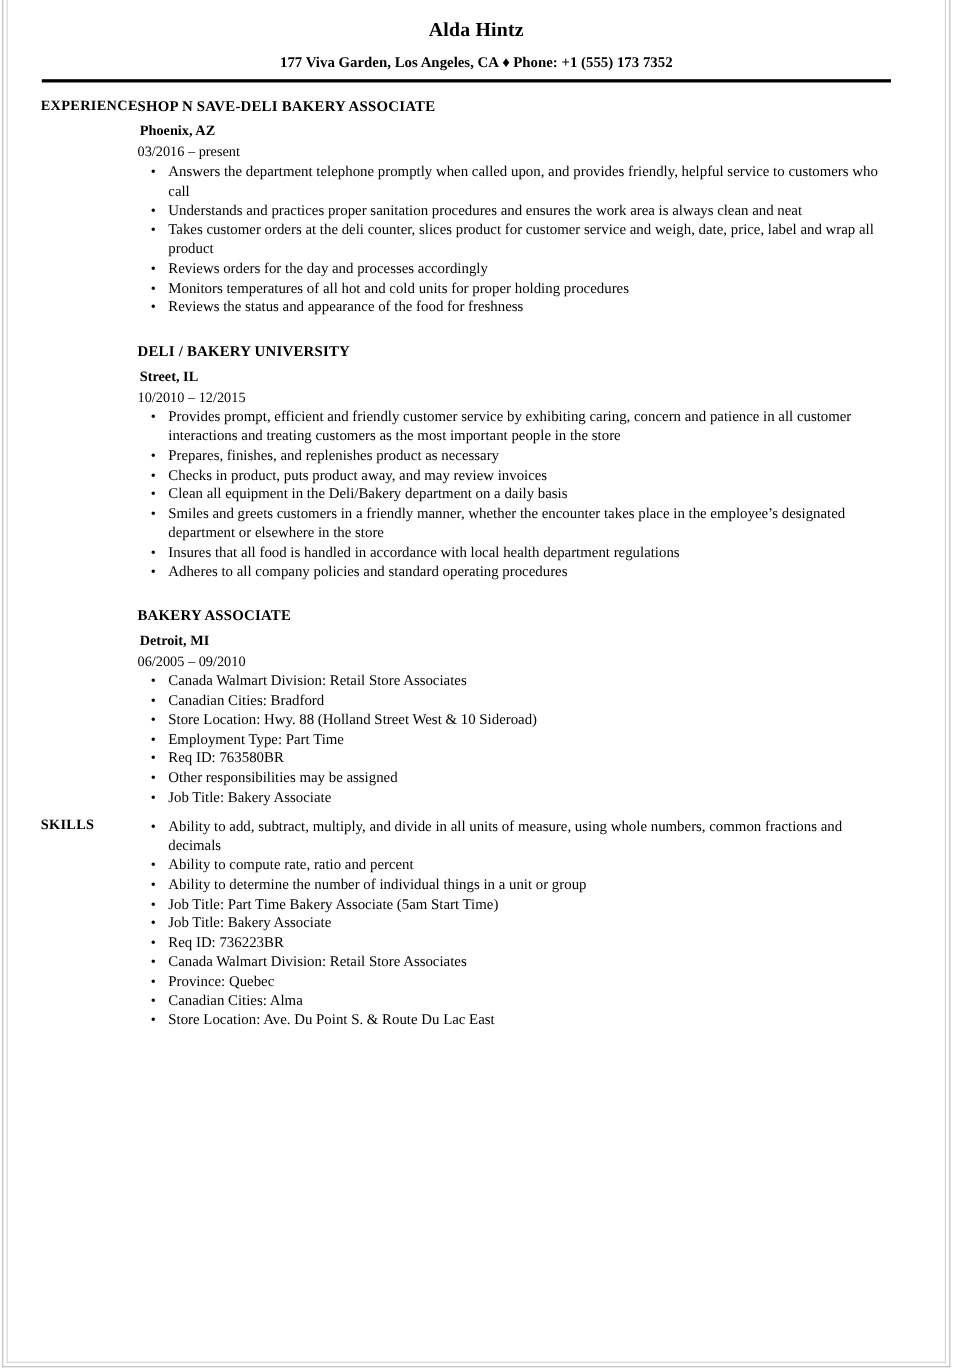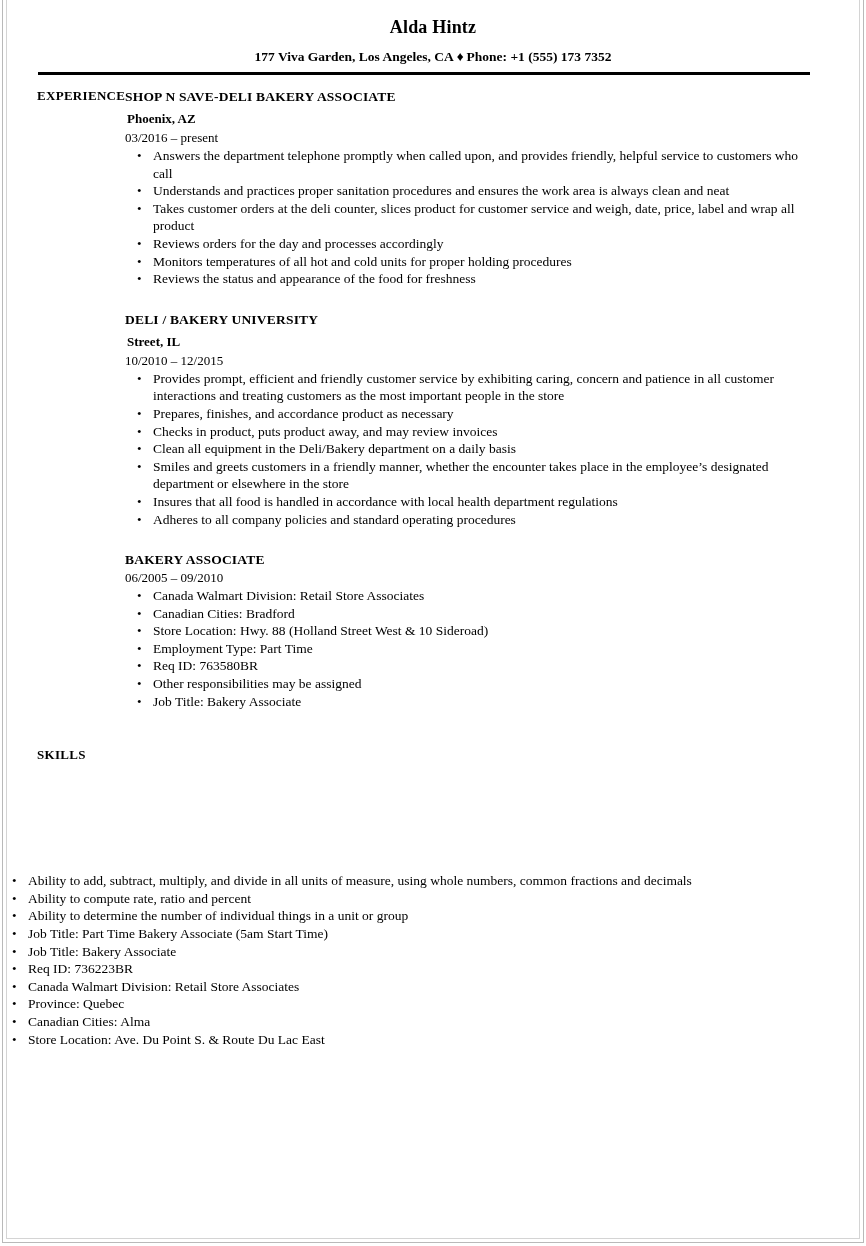--- a/index.html
+++ b/index.html
@@ -93,21 +93,21 @@
     line-height: 18px;
   }
   .section-body {
     flex: 1 1 auto;
     padding-right: 50px;
     min-width: 0;
   }
 
   #experience-section { margin-top: 22px; }
   #education-section  { margin-top: 28px; }
-  #skills-section     { margin-top: 36px; flex-direction: column; }
+  #skills-section     { margin-top: 8px; }
 
   .job { margin-bottom: 0; }
   .job + .job { margin-top: 22px; }
 
   .job-title {
     font-size: 13.5px;
     font-weight: bold;
     letter-spacing: 0.2px;
     line-height: 19px;
     margin: 0;
@@ -194,31 +194,32 @@
             <li>Reviews the status and appearance of the food for freshness</li>
           </ul>
         </div>
 
         <div class="job">
           <div class="job-title">DELI / BAKERY UNIVERSITY</div>
           <div class="job-location">Street, IL</div>
           <div class="job-dates">10/2010 – 12/2015</div>
           <ul class="bullets">
             <li>Provides prompt, efficient and friendly customer service by exhibiting caring, concern and patience in all customer interactions and treating customers as the most important people in the store</li>
-            <li>Prepares, finishes, and accordance product as necessary</li>
+            <li>Prepares, finishes, and replenishes product as necessary</li>
             <li>Checks in product, puts product away, and may review invoices</li>
             <li>Clean all equipment in the Deli/Bakery department on a daily basis</li>
             <li>Smiles and greets customers in a friendly manner, whether the encounter takes place in the employee’s designated department or elsewhere in the store</li>
             <li>Insures that all food is handled in accordance with local health department regulations</li>
             <li>Adheres to all company policies and standard operating procedures</li>
           </ul>
         </div>
 
         <div class="job">
           <div class="job-title">BAKERY ASSOCIATE</div>
+          <div class="job-location">Detroit, MI</div>
           <div class="job-dates">06/2005 – 09/2010</div>
           <ul class="bullets">
             <li>Canada Walmart Division: Retail Store Associates</li>
             <li>Canadian Cities: Bradford</li>
             <li>Store Location: Hwy. 88 (Holland Street West &amp; 10 Sideroad)</li>
             <li>Employment Type: Part Time</li>
             <li>Req ID: 763580BR</li>
             <li>Other responsibilities may be assigned</li>
             <li>Job Title: Bakery Associate</li>
           </ul>

